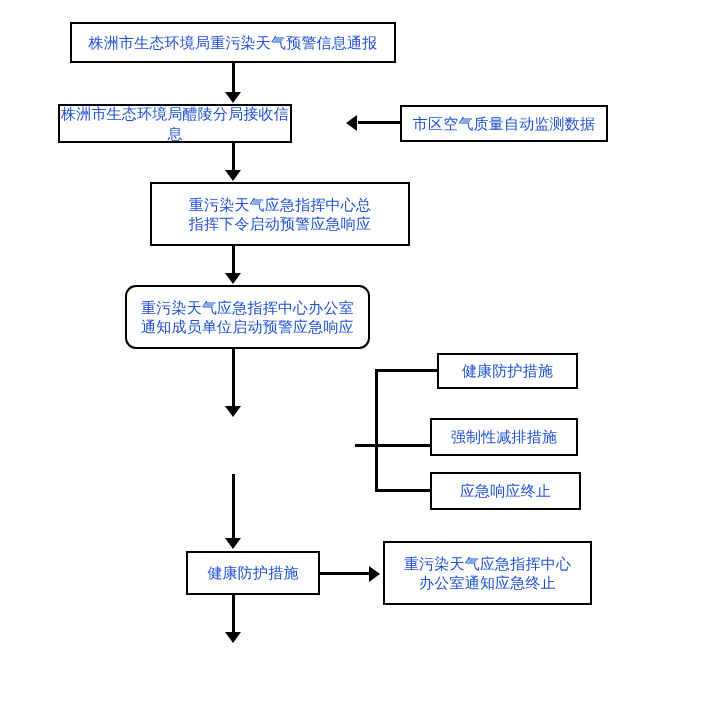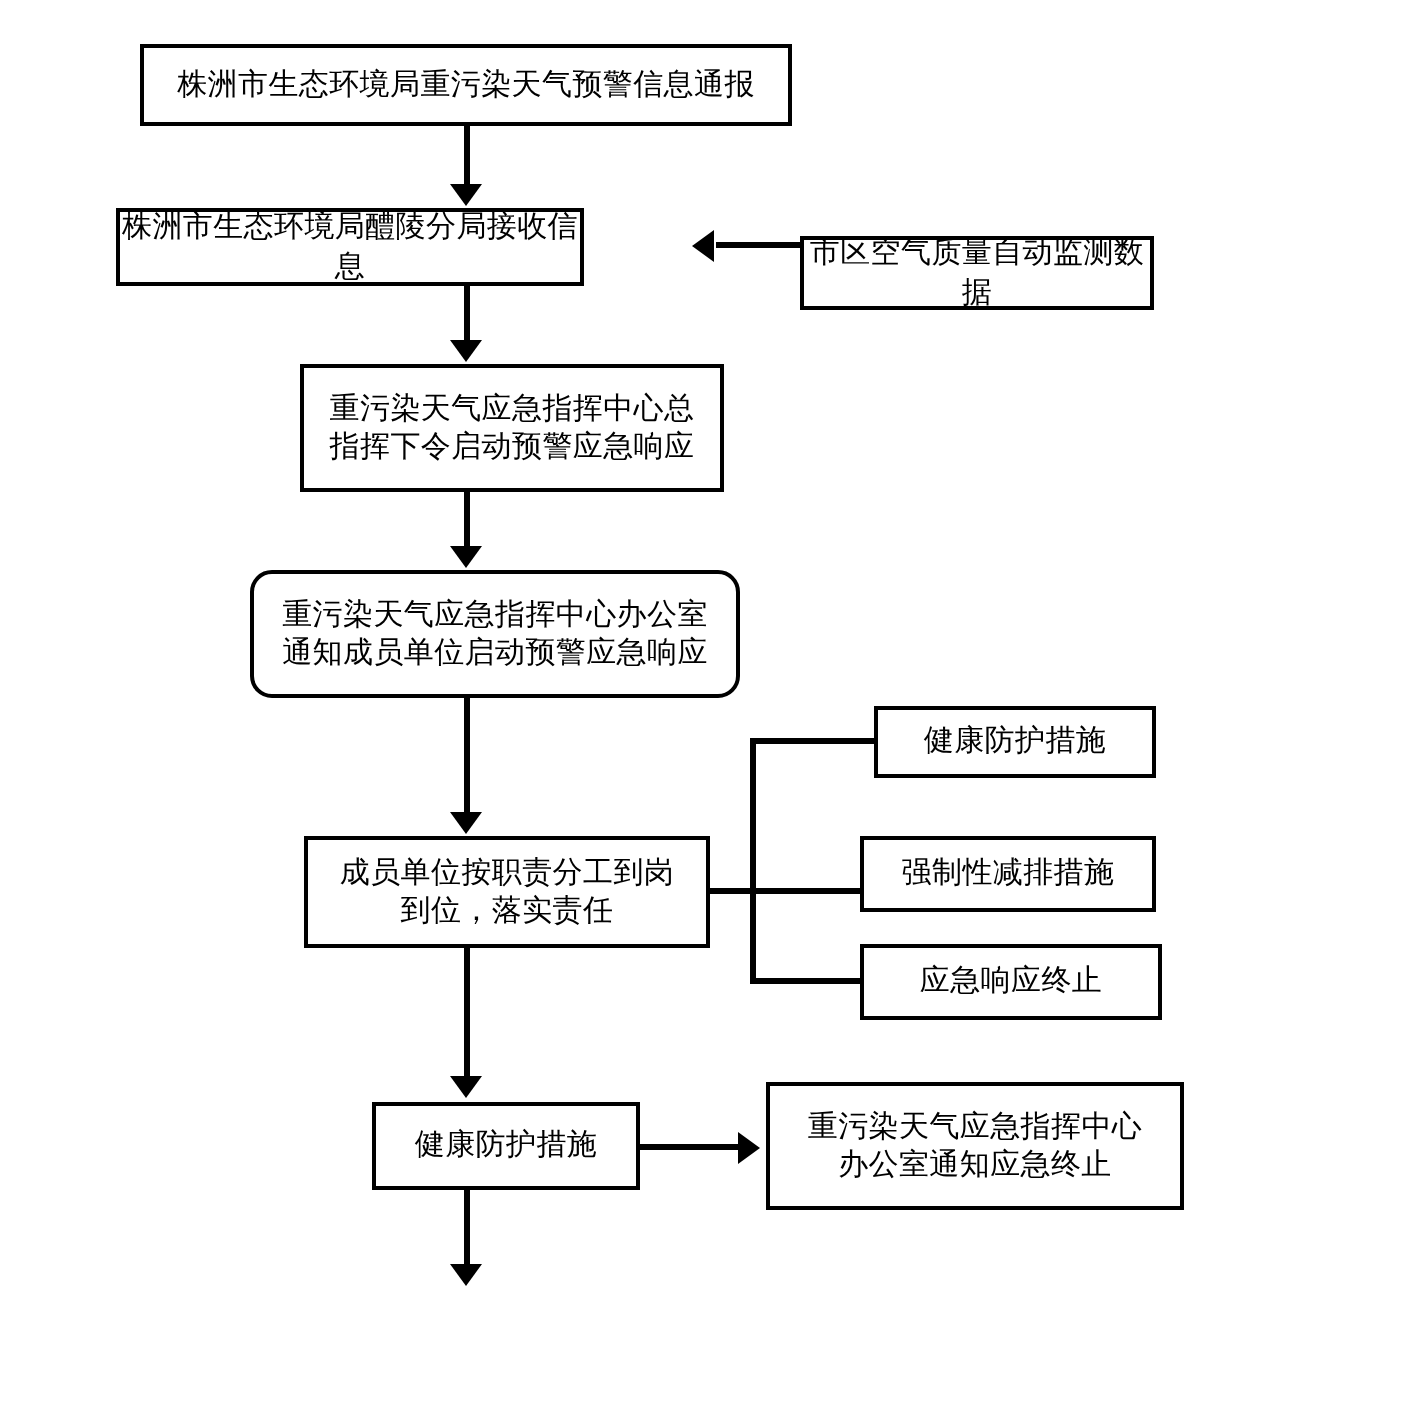--- a/index.html
+++ b/index.html
@@ -18,21 +18,21 @@
   }
   .node {
     position: absolute;
     box-sizing: border-box;
     border: 2px solid #000000;
     background: #ffffff;
     display: flex;
     align-items: center;
     justify-content: center;
     text-align: center;
-    color: #000000;
+    color: #1d4ed8;
     font-size: 15px;
     line-height: 1.30;
     letter-spacing: 0.2px;
     white-space: pre-line;
     z-index: 2;
   }
   .conn {
     position: absolute;
     background: #000000;
     z-index: 1;
@@ -103,30 +103,28 @@
   <div class="conn hline" style="left:320px; top:572px; width:50px;"></div>
   <div class="arrow-right" style="left:369px; top:566px;"></div>
 
   <div class="conn vline" style="left:232px; top:595px; height:38px;"></div>
   <div class="arrow-down" style="left:225px; top:632px;"></div>
 
   <div class="node" style="left:70px; top:22px; width:326px; height:41px;">株洲市生态环境局重污染天气预警信息通报</div>
 
   <div class="node" style="left:58px; top:104px; width:234px; height:39px;">株洲市生态环境局醴陵分局接收信息</div>
 
-  <div class="node" style="left:400px; top:118px; width:177px; height:37px;">市区空气质量自动监测数据</div>
+  <div class="node" style="left:400px; top:105px; width:208px; height:37px;">市区空气质量自动监测数据</div>
 
-  <div class="node" style="left:150px; top:182px; width:212px; height:64px;">重污染天气应急指挥中心总
+  <div class="node" style="left:150px; top:182px; width:260px; height:64px;">重污染天气应急指挥中心总
 指挥下令启动预警应急响应</div>
 
   <div class="node" style="left:125px; top:285px; width:245px; height:64px;border-radius:11px;">重污染天气应急指挥中心办公室
 通知成员单位启动预警应急响应</div>
 
-  <div class="node" style="left:152px; top:418px; width:203px; height:56px;">成员单位按职责分工到岗
-到位，落实责任</div>
 
   <div class="node" style="left:437px; top:353px; width:141px; height:36px;">健康防护措施</div>
 
   <div class="node" style="left:430px; top:418px; width:148px; height:38px;">强制性减排措施</div>
 
   <div class="node" style="left:430px; top:472px; width:151px; height:38px;">应急响应终止</div>
 
   <div class="node" style="left:186px; top:551px; width:134px; height:44px;">健康防护措施</div>
 
   <div class="node" style="left:383px; top:541px; width:209px; height:64px;">重污染天气应急指挥中心

